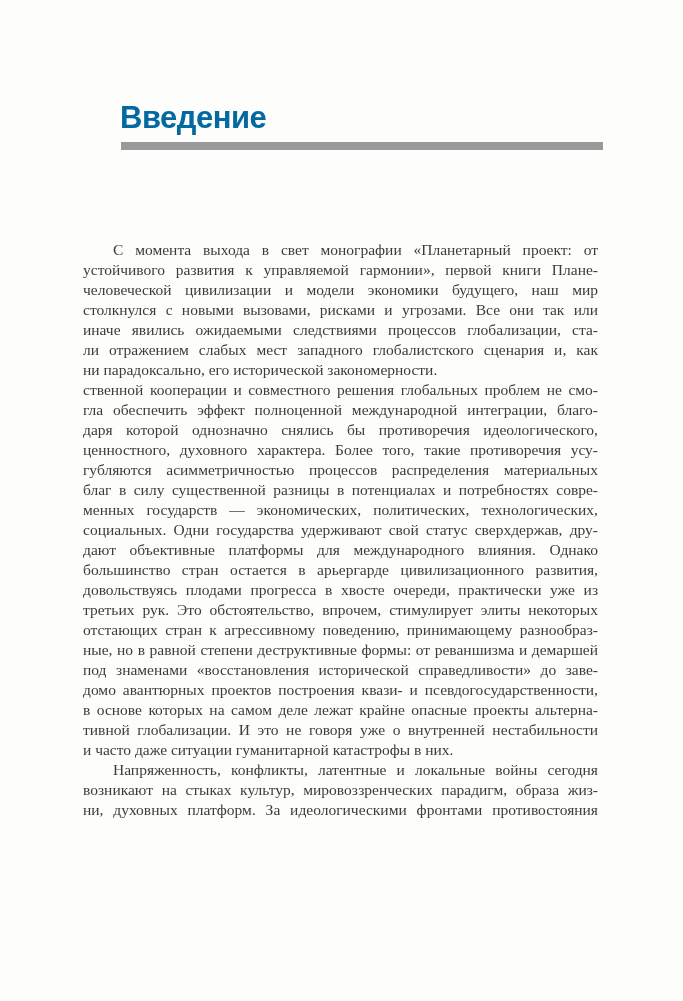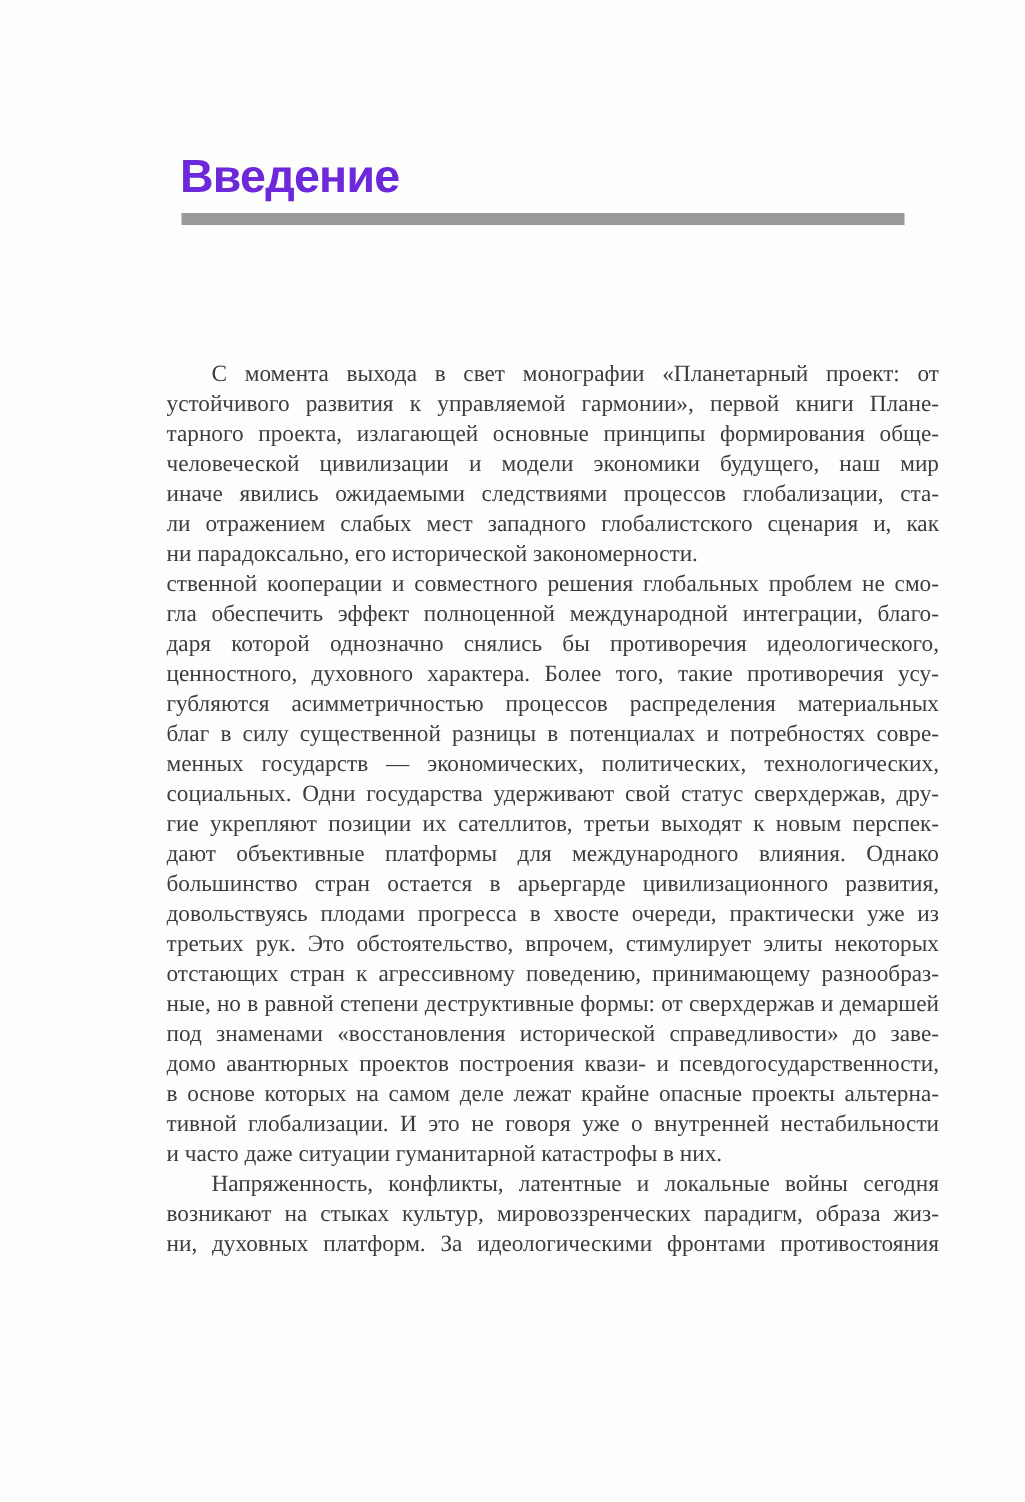--- a/index.html
+++ b/index.html
@@ -47,48 +47,47 @@
     text-align: justify;
     text-align-last: justify;
   }
   .line.first { text-indent: 30px; }
   .line.last  { text-align-last: left; }
 </style>
 </head>
 <body>
 
 <div class="page" style="background: rgb(253, 253, 252);">
-  <h1 class="heading" style="color: #6d28d9;">Введение</h1>
+  <h1 class="heading" style="color: #0369a1;">Введение</h1>
   <div class="rule" style="background: rgb(154, 154, 154);"></div>
-  <div class="body-text" style="color: rgb(60, 60, 60); margin-left: 28px;">
+  <div class="body-text" style="color: rgb(60, 60, 60);">
       <div class="paragraph">
         <div class="line first">С момента выхода в свет монографии «Планетарный проект: от</div>
         <div class="line">устойчивого развития к управляемой гармонии», первой книги Плане-</div>
-        <div class="line">тарного проекта, излагающей основные принципы формирования обще-</div>
         <div class="line">человеческой цивилизации и модели экономики будущего, наш мир</div>
+        <div class="line">столкнулся с новыми вызовами, рисками и угрозами. Все они так или</div>
         <div class="line">иначе явились ожидаемыми следствиями процессов глобализации, ста-</div>
         <div class="line">ли отражением слабых мест западного глобалистского сценария и, как</div>
         <div class="line last">ни парадоксально, его исторической закономерности.</div>
       </div>
       <div class="paragraph">
         <div class="line">ственной кооперации и совместного решения глобальных проблем не смо-</div>
         <div class="line">гла обеспечить эффект полноценной международной интеграции, благо-</div>
         <div class="line">даря которой однозначно снялись бы противоречия идеологического,</div>
         <div class="line">ценностного, духовного характера. Более того, такие противоречия усу-</div>
         <div class="line">губляются асимметричностью процессов распределения материальных</div>
         <div class="line">благ в силу существенной разницы в потенциалах и потребностях совре-</div>
         <div class="line">менных государств — экономических, политических, технологических,</div>
         <div class="line">социальных. Одни государства удерживают свой статус сверхдержав, дру-</div>
-        <div class="line">гие укрепляют позиции их сателлитов, третьи выходят к новым перспек-</div>
         <div class="line">дают объективные платформы для международного влияния. Однако</div>
         <div class="line">большинство стран остается в арьергарде цивилизационного развития,</div>
         <div class="line">довольствуясь плодами прогресса в хвосте очереди, практически уже из</div>
         <div class="line">третьих рук. Это обстоятельство, впрочем, стимулирует элиты некоторых</div>
         <div class="line">отстающих стран к агрессивному поведению, принимающему разнообраз-</div>
-        <div class="line">ные, но в равной степени деструктивные формы: от сверхдержав и демаршей</div>
+        <div class="line">ные, но в равной степени деструктивные формы: от реваншизма и демаршей</div>
         <div class="line">под знаменами «восстановления исторической справедливости» до заве-</div>
         <div class="line">домо авантюрных проектов построения квази- и псевдогосударственности,</div>
         <div class="line">в основе которых на самом деле лежат крайне опасные проекты альтерна-</div>
         <div class="line">тивной глобализации. И это не говоря уже о внутренней нестабильности</div>
         <div class="line last">и часто даже ситуации гуманитарной катастрофы в них.</div>
       </div>
       <div class="paragraph">
         <div class="line first">Напряженность, конфликты, латентные и локальные войны сегодня</div>
         <div class="line">возникают на стыках культур, мировоззренческих парадигм, образа жиз-</div>
         <div class="line">ни, духовных платформ. За идеологическими фронтами противостояния</div>

